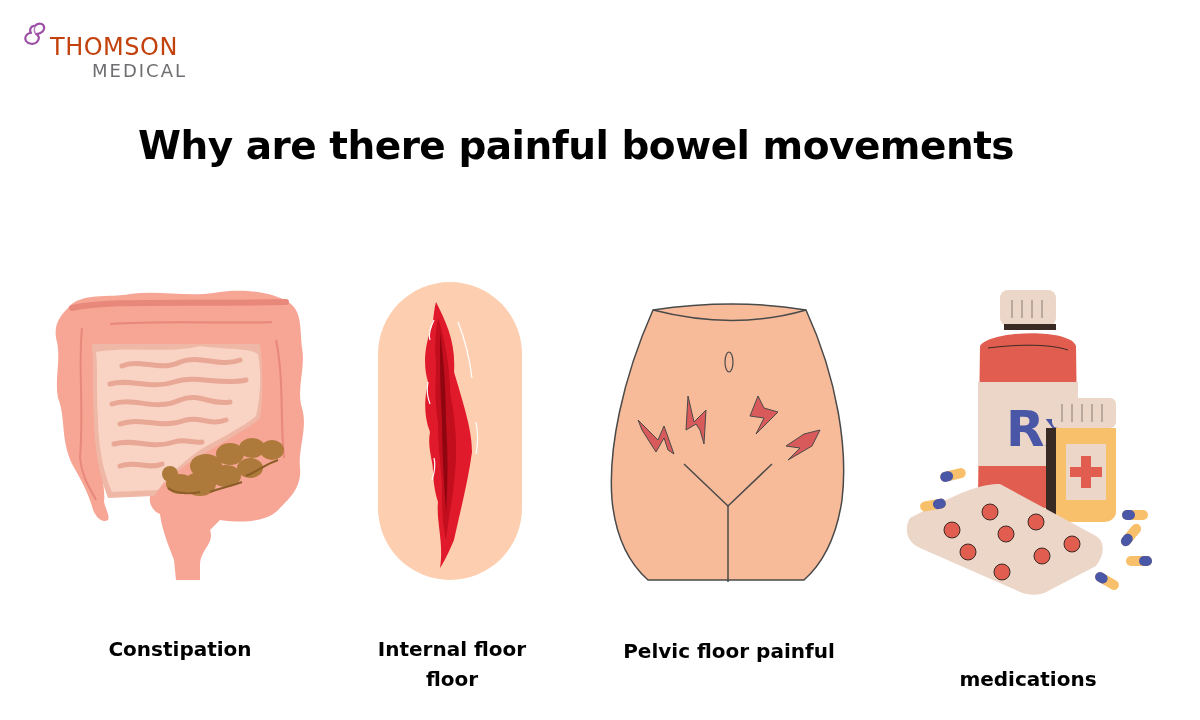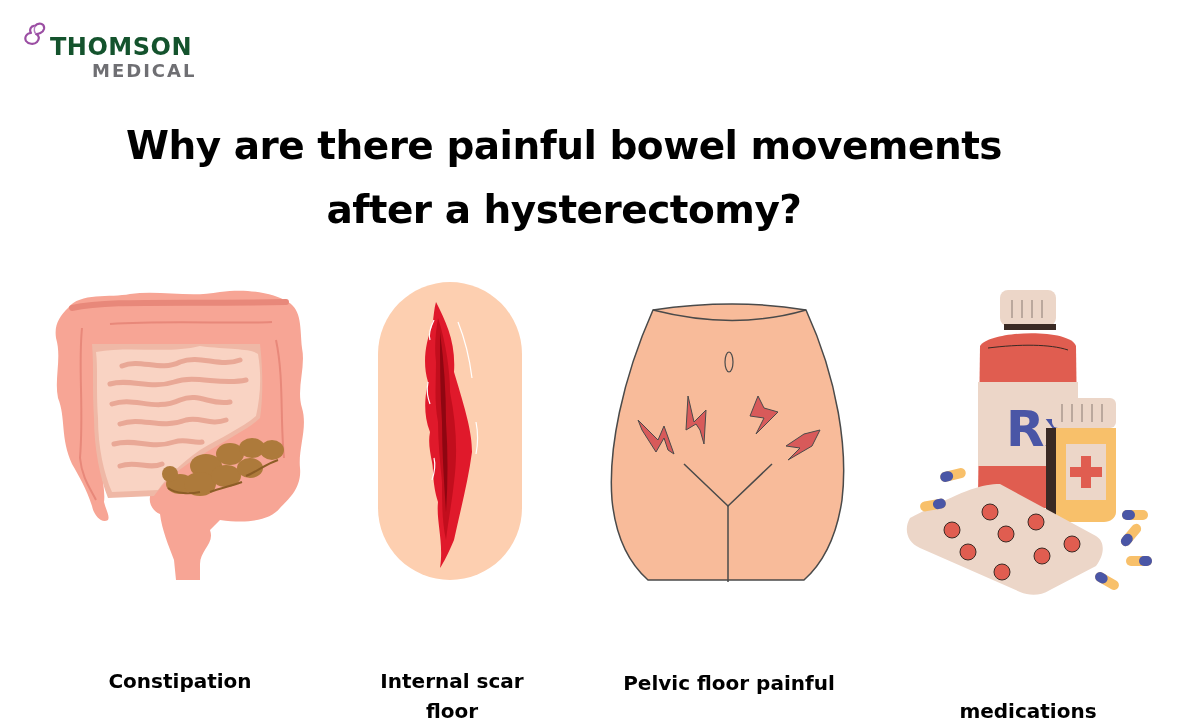--- a/index.html
+++ b/index.html
@@ -1,52 +1,51 @@
 <!DOCTYPE html>
 <html><head>
 <meta charset="utf-8">
 <style>
   * { box-sizing: border-box; margin: 0; padding: 0; }
   html, body { width: 1200px; height: 720px; background: #ffffff; overflow: hidden; }
   body { position: relative; font-family: "DejaVu Sans", "Liberation Sans", sans-serif; color: #000; }
 
   .logo { position: absolute; left: 20px; top: 22px; width: 200px; height: 62px; }
   .logo .mark { position: absolute; left: 2px; top: 0; width: 26px; height: 26px; }
-  .logo .brand { position: absolute; left: 30px; top: 12px; font-family: "DejaVu Sans", sans-serif; font-weight: bold; font-size: 24px; letter-spacing: 0.5px; color: #14532d; line-height: 26px; }
-  .logo .sub { position: absolute; left: 72px; top: 38px; font-family: "DejaVu Sans", sans-serif; font-weight: bold; font-size: 18px; letter-spacing: 2px; color: #6f6f73; line-height: 22px; }
+  .logo .brand { position: absolute; left: 30px; top: 12px; font-family: "DejaVu Sans", sans-serif; font-weight: normal; font-size: 24px; letter-spacing: 0.5px; color: #c2410c; line-height: 26px; }
+  .logo .sub { position: absolute; left: 72px; top: 38px; font-family: "DejaVu Sans", sans-serif; font-weight: normal; font-size: 18px; letter-spacing: 2px; color: #6f6f73; line-height: 22px; }
 
-  .title { position: absolute; left: 0; top: 114px; width: 1128px; text-align: center; font-family: "DejaVu Sans", sans-serif; font-weight: bold; font-size: 39px; line-height: 64px; letter-spacing: -0.5px; }
+  .title { position: absolute; left: 12px; top: 114px; width: 1128px; text-align: center; font-family: "DejaVu Sans", sans-serif; font-weight: bold; font-size: 39px; line-height: 64px; letter-spacing: -0.5px; }
 
   .illus { position: absolute; }
   .ill-colon { left: 50px; top: 288px; width: 260px; height: 296px; }
   .ill-scar { left: 376px; top: 282px; width: 148px; height: 298px; }
   .ill-pelvic { left: 608px; top: 300px; width: 244px; height: 282px; }
   .ill-meds { left: 900px; top: 286px; width: 256px; height: 312px; }
 
-  .caption { position: absolute; text-align: center; font-family: "DejaVu Sans", sans-serif; font-weight: bold; font-size: 20px; line-height: 30px; margin-top: 32px; }
+  .caption { position: absolute; text-align: center; font-family: "DejaVu Sans", sans-serif; font-weight: bold; font-size: 20px; line-height: 30px; }
   .cap-1 { left: 80px; top: 634px; width: 200px; }
   .cap-2 { left: 352px; top: 634px; width: 200px; }
   .cap-3 { left: 604px; top: 636px; width: 250px; }
   .cap-4 { left: 918px; top: 634px; width: 220px; }
 </style>
 </head>
 <body>
 
 <div class="logo">
   <svg class="mark" viewBox="0 0 26 26">
     <path d="M13 4 C16 0 23 1 22 7 C21 11 16 12 14 12 C17 13 18 17 15 20 C12 23 6 22 4 19 C2 15 5 11 9 11 C7 8 9 3 13 4 Z" fill="none" stroke="#9b4ea3" stroke-width="2.2" stroke-linejoin="round"></path>
     <path d="M13 4 C12 7 12 10 14 12" fill="none" stroke="#b57bc0" stroke-width="1.5"></path>
   </svg>
   <div class="brand">THOMSON</div>
   <div class="sub">MEDICAL</div>
 </div>
 
 <h1 class="title">
   <span>Why are there painful bowel movements</span><br>
-  <span>after a hysterectomy?</span>
 </h1>
 
 <svg class="illus ill-colon" viewBox="0 0 260 296">
 
   <path d="M18 20 C30 4 60 10 80 6 C110 2 140 10 170 4 C200 0 225 6 238 14 C252 22 250 40 252 60 C256 80 246 100 252 120 C258 140 248 160 250 180 C252 200 238 212 230 220 C220 232 200 236 170 232 L160 242 C165 256 150 262 150 276 L150 292 L126 292 L124 272 C118 256 112 242 110 226 C100 222 96 210 104 200 L110 194 L140 170 C160 160 176 150 186 138 L186 60 L50 60 L48 150 C48 170 56 200 54 214 C56 222 60 228 58 232 C52 236 44 228 42 218 C36 200 30 190 22 176 C10 150 16 130 8 110 C4 90 12 70 6 50 C4 36 10 28 18 20 Z" fill="#f7a595"></path>
   <path d="M22 20 C60 12 120 16 236 14" fill="none" stroke="#e8887a" stroke-width="6" stroke-linecap="round"></path>
   <path d="M60 36 C120 32 180 36 222 34" fill="none" stroke="#e8887a" stroke-width="2"></path>
   <path d="M32 40 C28 80 34 120 30 170 C32 190 40 200 46 212" fill="none" stroke="#e8887a" stroke-width="2"></path>
   <path d="M226 52 C234 90 230 130 234 170" fill="none" stroke="#e8887a" stroke-width="2"></path>
 
@@ -162,21 +161,21 @@
     <rect x="239" y="270" width="13" height="10" rx="5" fill="#4a56a6"></rect>
     <rect x="194" y="290" width="26" height="10" rx="5" fill="#f8c06a" transform="rotate(30 207 295)"></rect>
     <rect x="194" y="290" width="13" height="10" rx="5" fill="#4a56a6" transform="rotate(30 207 295)"></rect>
   </g>
 </svg>
 
 <div class="caption cap-1">
   <span>Constipation</span>
 </div>
 <div class="caption cap-2">
-  <span>Internal scar</span><br>
+  <span>Internal floor</span><br>
   <span>floor</span>
 </div>
 <div class="caption cap-3">
   <span>Pelvic floor painful</span>
 </div>
 <div class="caption cap-4">
   <br>
   <span>medications</span>
 </div>
 

